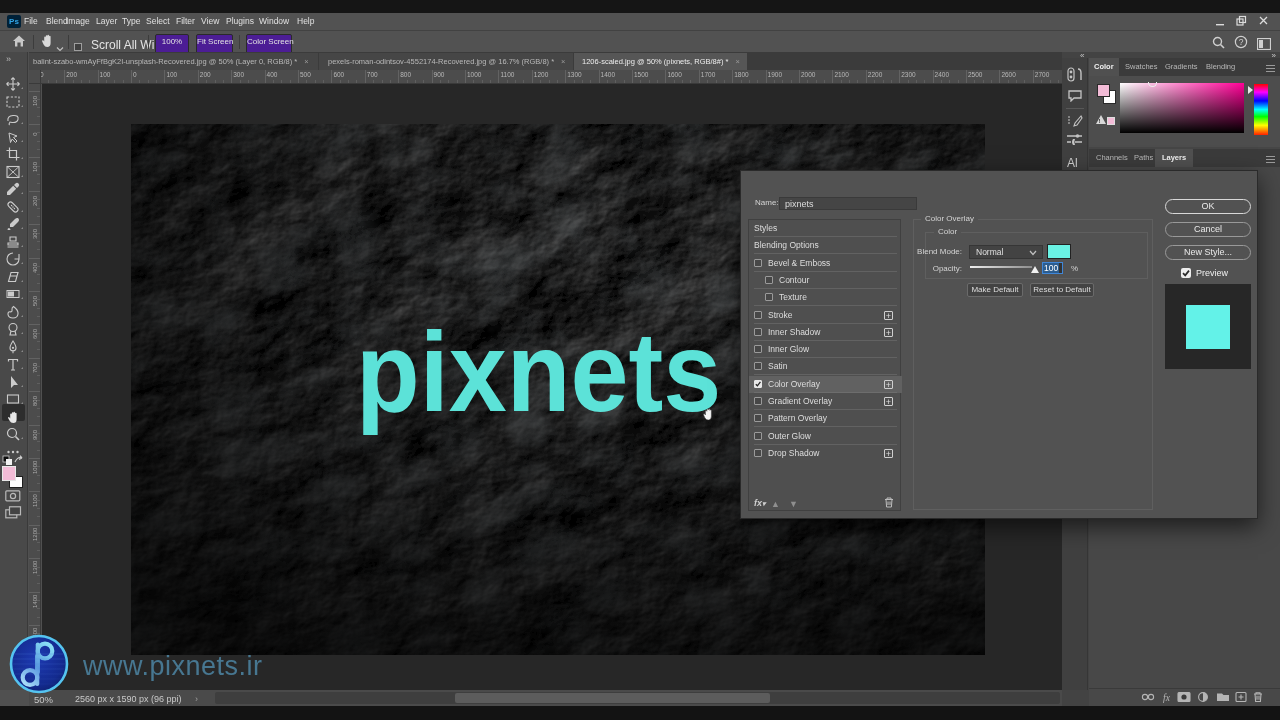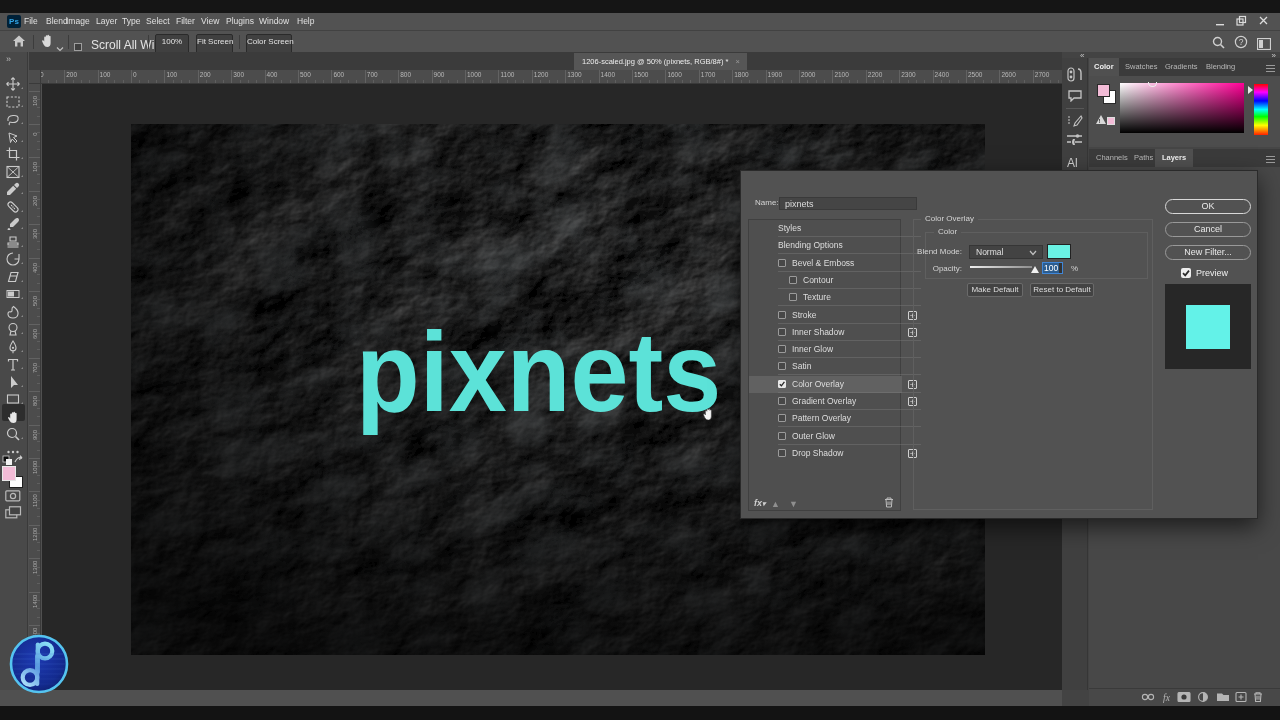--- a/index.html
+++ b/index.html
@@ -9,21 +9,21 @@
 #stage { position:relative; width:1280px; height:720px; }
 
 
 #titlestrip { left:0; top:0; width:1280px; height:13px; background:#151515; }
 #menubar { left:0; top:13px; width:1280px; height:17px; background:#525252; color:#e0e0e0; font-size:8.5px; }
 #menubar .mi { position:absolute; top:3px; }
 #pslogo { position:absolute; left:7px; top:2px; width:14px; height:13px; background:#002138; color:#30a5e8;
   font-size:8px; font-weight:bold; text-align:center; line-height:13px; border-radius:2px; }
 #winctl { position:absolute; top:0px; right:0; width:70px; height:17px; color:#e2e2e2; }
 #optionsbar { left:0; top:30px; width:1280px; height:22px; background:#525252; border-top:1px solid #424242; }
-.obtn { position:absolute; top:3px; height:24px; background:#404040; border:1px solid #2a2a2a; border-radius:2px;
+.obtn { position:absolute; top:3px; height:24px; background:#4c1d95; border:1px solid #2a2a2a; border-radius:2px;
   color:#e2e2e2; font-size:8px; text-align:center; line-height:14px; white-space:nowrap; }
 .vsep { position:absolute; top:4px; width:1px; height:14px; background:#3c3c3c; }
 .ob-ic { position:absolute; color:#cfcfcf; }
 
 
 #toolbar { left:0; top:52px; width:28px; height:638px; background:#494949; border-right:1px solid #3a3a3a; }
 
 
 #tabbar { left:29px; top:52px; width:1033px; height:18px; background:#3b3b3b; }
 .dtab { position:absolute; top:1px; height:17px; font-size:7.5px; color:#b8b8b8; line-height:17px; background:#464646; white-space:nowrap; overflow:hidden; }
@@ -63,21 +63,21 @@
 .ptab.active { background:#505050; color:#f0f0f0; }
 .burger { position:absolute; right:5px; top:6px; width:9px; height:7px; background:repeating-linear-gradient(to bottom,#9a9a9a 0,#9a9a9a 1px,transparent 1px,transparent 3px); }
 
 
 #dialog { left:740px; top:170px; width:518px; height:349px; background:#525252;
   box-shadow:0 8px 22px rgba(0,0,0,.6); border:1px solid #2a2a2a; }
 #dlgtitle { position:absolute; left:0; top:0; width:516px; height:20px; background:#f1f1f1; color:#1a1a1a; font-size:10.5px; line-height:20px; }
 .dlbl { position:absolute; color:#d4d4d4; font-size:8px; white-space:nowrap; }
 .pill { position:absolute; left:424px; width:86px; height:15px; border-radius:8px; border:1px solid #999999;
   color:#eaeaea; font-size:9px; text-align:center; line-height:13px; }
-.lsrow { position:absolute; left:8px; width:152px; height:17px; font-size:8.5px; color:#dedede; line-height:17px; border-bottom:1px solid rgba(130,130,130,.38); white-space:nowrap;margin-left:24px; }
+.lsrow { position:absolute; left:8px; width:152px; height:17px; font-size:8.5px; color:#dedede; line-height:17px; border-bottom:1px solid rgba(130,130,130,.38); white-space:nowrap; }
 .cb { position:absolute; width:8px; height:8px; border:1px solid #9a9a9a; background:#474747; border-radius:1px; }
 .plus { position:absolute; right:4px; top:4px; width:9px; height:9px; border:1px solid #cfcfcf; color:#dddddd;
   font-size:9px; line-height:8px; text-align:center; border-radius:1px; }
 .dbtn { position:absolute; height:14px; background:#434343; border:1px solid #6a6a6a; border-radius:2px;
   color:#dedede; font-size:8px; text-align:center; line-height:12px; white-space:nowrap; }
 
 
 #wm { left:8px; top:632px; width:300px; height:64px; z-index:50; }
 #wmtext { position:absolute; left:75px; top:19px; font-size:27px; color:#477791; letter-spacing:0.5px; }
 </style>
@@ -274,20 +274,22 @@
       </svg>
 
     <svg width="17" height="13" style="position:absolute;left:5px;top:454px">
         <rect x="0.8" y="3.8" width="11" height="8" fill="none" stroke="#b9b9b9" stroke-width="1.2"></rect>
         <rect x="4.5" y="0.8" width="11" height="8" fill="#434343" stroke="#b9b9b9" stroke-width="1.2"></rect>
       </svg>
   </div>
 
   <div id="tabbar" class="abs">
     <div style="position:absolute;left:-23px;top:2px;color:#b9b9b9;font-size:9px">»</div>
+    <div class="dtab" style="left:0px;width:289px;padding-left:4px">balint-szabo-wmAyFfBgK2I-unsplash-Recovered.jpg @ 50% (Layer 0, RGB/8) *<span class="x">×</span></div>
+    <div class="dtab" style="left:290px;width:254px;padding-left:9px">pexels-roman-odintsov-4552174-Recovered.jpg @ 16.7% (RGB/8) *<span class="x">×</span></div>
     <div class="dtab active" style="left:545px;width:173px;padding-left:8px">1206-scaled.jpg @ 50% (pixnets, RGB/8#) *<span class="x">×</span></div>
   </div>
 
   <div id="hruler" class="abs">
       <div class="tick" style="left:1.8px"></div>
       <span class="num" style="left:3.8px">300</span>
       <div class="mtick" style="left:10.1px"></div>
       <div class="mtick" style="left:18.5px"></div>
       <div class="mtick" style="left:26.8px"></div>
       <div class="tick" style="left:35.2px"></div>
@@ -576,20 +578,28 @@
           </g>
         <rect width="854" height="531" fill="url(#vig)"></rect>
       </svg>
       <div id="pixnets">pixnets</div>
       <svg width="13" height="13" style="position:absolute;left:571px;top:284px" viewBox="0 0 13 14">
         <path d="M3.2 7.5 L3.2 3.6 Q3.2 2.6 4 2.6 Q4.8 2.6 4.8 3.6 L4.8 2.2 Q4.8 1.2 5.6 1.2 Q6.4 1.2 6.4 2.2 L6.4 1.8 Q6.4 0.8 7.2 0.8 Q8 0.8 8 1.8 L8 2.6 Q8 1.8 8.8 1.8 Q9.6 1.8 9.6 2.8 L9.6 9 Q9.6 13 6.2 13 Q3.8 13 2.6 10.5 L1.2 7.6 Q0.8 6.6 1.6 6.3 Q2.4 6 3.2 7.5 Z" fill="#f5f5f5" stroke="#333" stroke-width="0.5"></path>
       </svg>
     </div>
   </div>
 
+  <div id="statusbar" class="abs">
+    <span style="position:absolute;left:5px;top:4px;font-size:9.5px">50%</span>
+    <span style="position:absolute;left:46px;top:4px;font-size:9px">2560 px x 1590 px (96 ppi)</span>
+    <span style="position:absolute;left:166px;top:4px;color:#9f9f9f">›</span>
+    <div style="position:absolute;left:186px;top:2px;width:845px;height:12px;background:#3e3e3e;border-radius:2px">
+      <div style="position:absolute;left:240px;top:1px;width:315px;height:10px;background:#5c5c5c;border-radius:2px"></div>
+    </div>
+  </div>
   <div id="bottomstrip" class="abs"></div>
 
   <div id="dock" class="abs">
     <div id="dockhead"></div>
     <span style="position:absolute;left:18px;top:0px;color:#c9c9c9;font-size:8px;line-height:7px">«</span>
     <span style="position:absolute;right:4px;top:0px;color:#c9c9c9;font-size:8px;line-height:7px">»</span>
     <div id="iconstrip">
       <svg width="16" height="15" style="position:absolute;left:5px;top:9px">
           <rect x="1" y="1" width="6" height="13" rx="3" fill="none" stroke="#c4c4c4" stroke-width="1.2"></rect>
           <circle cx="4" cy="5" r="1.4" fill="#c4c4c4"></circle>
@@ -705,21 +715,21 @@
     <span class="dlbl" style="left:178px;top:93px;width:43px;text-align:right">Opacity:</span>
     <div style="position:absolute;left:229px;top:95px;width:62px;height:2px;background:linear-gradient(to right,#ededed,#8d8d8d)"></div>
     <div style="position:absolute;left:290px;top:95px;width:0;height:0;border-left:4.5px solid transparent;border-right:4.5px solid transparent;border-bottom:7px solid #f0f0f0"></div>
     <div style="position:absolute;left:301px;top:91px;width:21px;height:12px;background:#333;border:1px solid #3f86d8;font-size:8.5px;line-height:11px"><span style="background:#2c5d8f;color:#fff;padding:0 1px">100</span></div>
     <span class="dlbl" style="left:330px;top:93px">%</span>
     <div class="dbtn" style="left:226px;top:112px;width:56px">Make Default</div>
     <div class="dbtn" style="left:289px;top:112px;width:64px">Reset to Default</div>
 
     <div class="pill" style="top:28px;border-color:#d8d8d8">OK</div>
     <div class="pill" style="top:51px">Cancel</div>
-    <div class="pill" style="top:74px">New Filter...</div>
+    <div class="pill" style="top:74px">New Style...</div>
     <span style="position:absolute;left:440px;top:97px;width:10px;height:10px;background:#ededed;border-radius:2px">
         <svg width="10" height="10" viewBox="0 0 10 10" style="position:absolute;left:0;top:0">
           <path d="M2 5.2 L4.2 7.4 L8 2.6" stroke="#2a2a2a" stroke-width="1.7" fill="none"></path>
         </svg>
       </span>
     <span style="position:absolute;left:455px;top:97px;color:#f0f0f0;font-size:9px">Preview</span>
     <div style="position:absolute;left:424px;top:113px;width:86px;height:85px;background:#272727">
       <div style="position:absolute;left:21px;top:21px;width:44px;height:44px;background:#63f2e8"></div>
     </div>
   </div>
@@ -746,14 +756,15 @@
       <g fill="none" stroke="url(#lgg)" stroke-width="4.2" stroke-linecap="round">
         <circle cx="37" cy="19" r="7.3"></circle>
         <path d="M29.8 12.5 L29.8 40"></path>
         <circle cx="22" cy="45.5" r="7.3"></circle>
         <path d="M29.2 52 L29.2 24"></path>
       </g>
       <g stroke="url(#scan)" stroke-width="1">
         <path d="M6 22 L56 22 M5 27 L57 27 M4 32 L58 32 M5 37 L57 37 M6 42 L56 42 M8 47 L54 47 M11 52 L51 52"></path>
       </g>
     </svg>
+    <span id="wmtext">www.pixnets.ir</span>
   </div>
 </div>
 
 </body></html>

